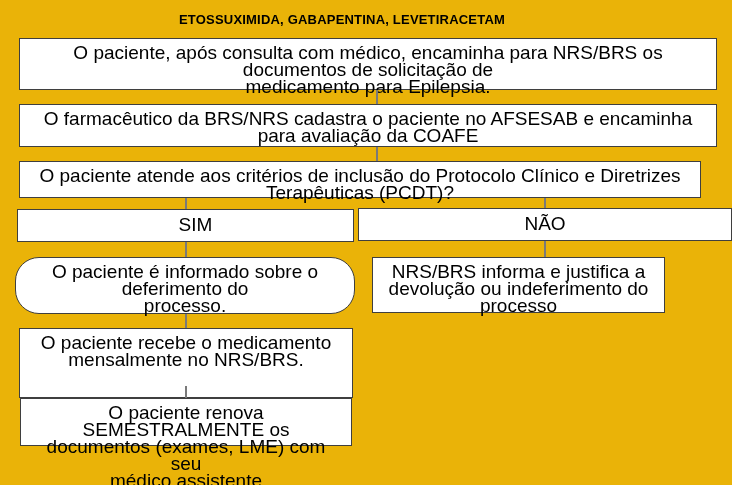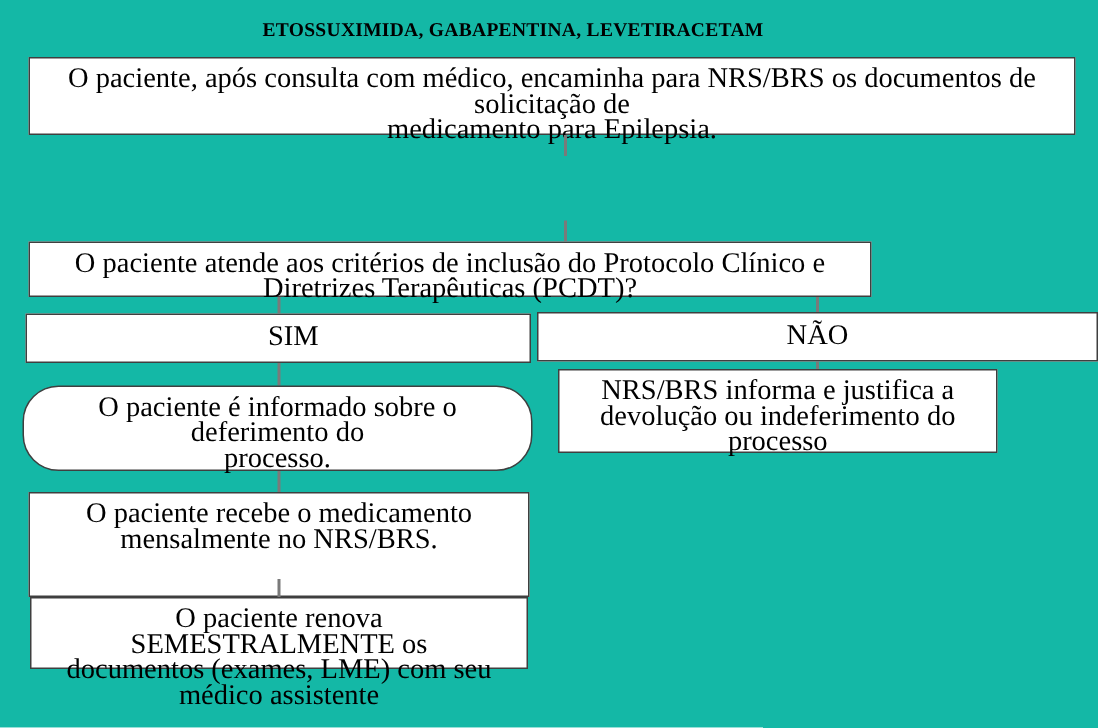--- a/index.html
+++ b/index.html
@@ -4,22 +4,22 @@
 <style>
   html, body {
     margin: 0;
     padding: 0;
     background: #ffffff;
   }
   .page {
     position: relative;
     width: 732px;
     height: 485px;
-    background: #14b8a6;
-    font-family: Liberation Serif, serif;
+    background: #eab308;
+    font-family: Liberation Sans, sans-serif;
     color: #000000;
     overflow: hidden;
   }
   .diagram-title {
     position: absolute;
     top: 12px;
     left: 0;
     width: 732px;
     text-align: center;
     font-size: 13px;
@@ -40,27 +40,27 @@
     white-space: pre-line;
   }
   .conn {
     position: absolute;
     width: 1.5px;
     background: #7a7a7a;
   }
   
   .n-request  { left: 19px;  top: 38px;  width: 698px; height: 52px; }
   .n-register { left: 19px;  top: 104px; width: 698px; height: 43px; }
-  .n-criteria { left: 19px;  top: 161px; width: 562px; height: 37px; }
+  .n-criteria { left: 19px;  top: 161px; width: 682px; height: 37px; }
   
   .n-yes      { left: 17px;  top: 209px; width: 337px; height: 33px; padding-top: 6px; padding-left: 28px; }
   .n-no       { left: 358px; top: 208px; width: 374px; height: 33px; padding-top: 6px; }
   
   .n-approved { left: 15px;  top: 257px; width: 340px; height: 57px; border-radius: 24px; }
-  .n-denied   { left: 372px; top: 246px; width: 293px; height: 56px; }
+  .n-denied   { left: 372px; top: 257px; width: 293px; height: 56px; }
   .n-receive  { left: 19px;  top: 328px; width: 334px; height: 70px; }
   .n-renew    { left: 20px;  top: 398px; width: 332px; height: 48px; }
   
   .c-request-register  { left: 376px;   top: 90px;  height: 14px; }
   .c-register-criteria { left: 376px;   top: 147px; height: 14px; }
   .c-criteria-yes      { left: 185px;   top: 198px; height: 11px; }
   .c-criteria-no       { left: 544px;   top: 198px; height: 10px; }
   .c-yes-approved      { left: 185px;   top: 242px; height: 15px; }
   .c-no-denied         { left: 544px;   top: 241px; height: 16px; }
   .c-approved-receive  { left: 185px;   top: 314px; height: 14px; }
@@ -71,20 +71,21 @@
 
 <div class="page">
 
   <div class="diagram-title">ETOSSUXIMIDA, GABAPENTINA, LEVETIRACETAM</div>
 
   <div class="node n-request">O paciente, após consulta com médico, encaminha para NRS/BRS os documentos de solicitação de
 medicamento para Epilepsia.</div>
 
   <div class="conn c-request-register"></div>
 
+  <div class="node n-register">O farmacêutico da BRS/NRS cadastra o paciente no AFSESAB e encaminha para avaliação da COAFE</div>
 
   <div class="conn c-register-criteria"></div>
 
   <div class="node n-criteria">O paciente atende aos critérios de inclusão do Protocolo Clínico e Diretrizes Terapêuticas (PCDT)?</div>
 
   <div class="conn c-criteria-yes"></div>
 
   <div class="conn c-criteria-no"></div>
 
   <div class="node n-yes">SIM</div>

